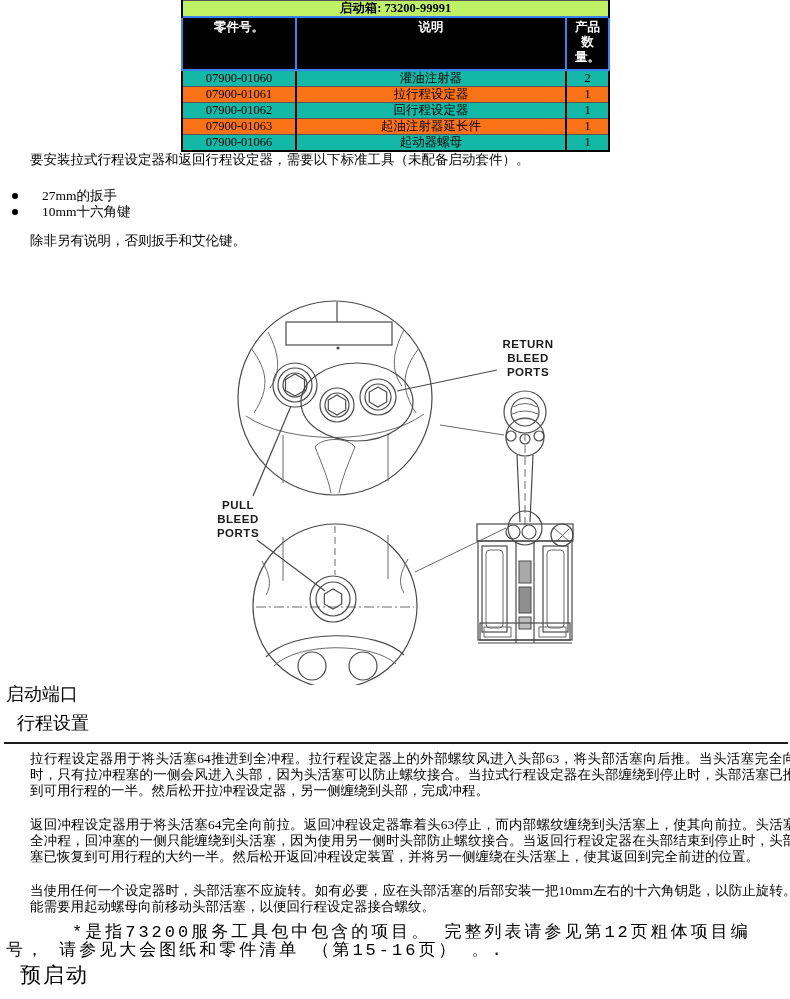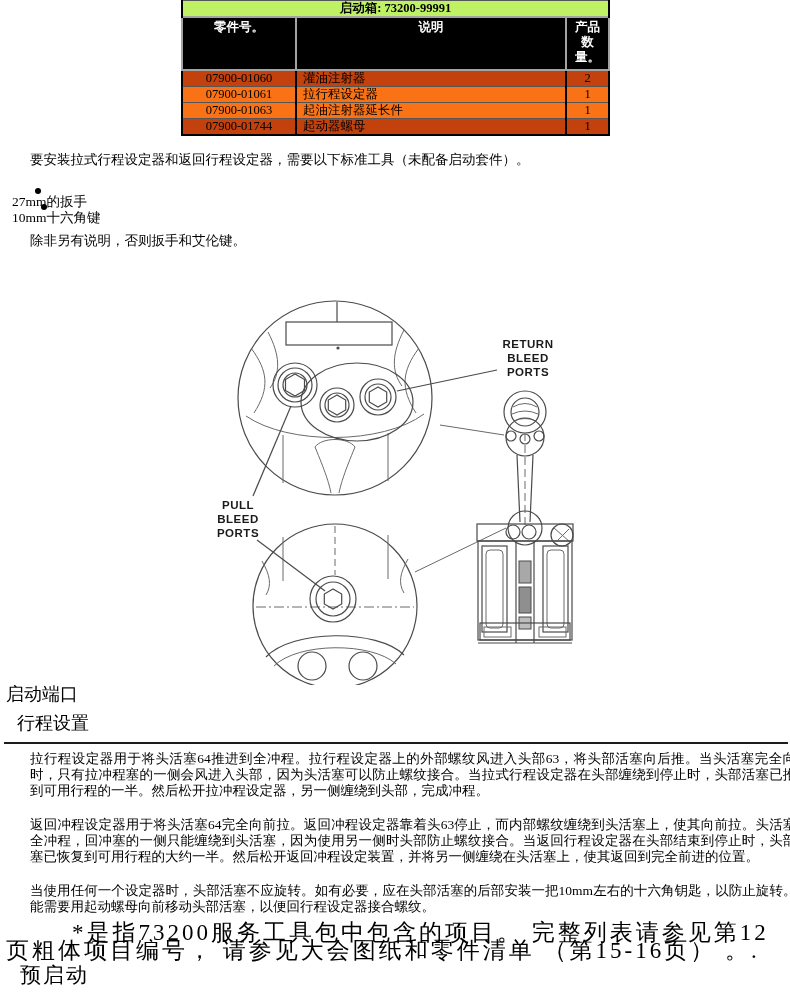--- a/index.html
+++ b/index.html
@@ -13,52 +13,52 @@
     position:absolute; left:181px; top:0; width:427px;
     border-collapse:collapse; table-layout:fixed; font-size:12.5px;
   }
   .parts-table td, .parts-table th { overflow:hidden; }
   .tcaption {
     background:#bef264; text-align:center; font-weight:bold;
     border:2px solid #000; height:15px; line-height:15px; padding:0;
   }
   .thead th {
     background:#000; color:#fff; font-weight:bold; vertical-align:top;
-    border:2px solid #a3a3a3; height:49px; padding:2px 2px 0 2px; text-align:center;
+    border:2px solid #3b82f6; height:49px; padding:2px 2px 0 2px; text-align:center;
     line-height:15px;
   }
   .parts-table td {
     height:15px; line-height:15px; padding:0 6px;
     border-left:2px solid #000; border-right:2px solid #000;
     border-top:1px solid #555; border-bottom:1px solid #555;
   }
   .parts-table tr:last-child td { border-bottom:2px solid #000; }
-  .row-gray td { background:#c2410c; }
+  .row-gray td { background:#14b8a6; }
   .row-white td { background:#f97316; }
   .cell-part { text-align:center; }
-  .cell-desc { text-align:left;margin-left:39px; }
+  .cell-desc { text-align:center;margin-left:39px; }
   .cell-qty  { text-align:center; }
 
   
   .para {
     position:absolute; left:6px; width:780px;
     font-size:13.5px; line-height:16.2px; text-align:justify;margin-left:24px;
   }
-  .bullet-row { position:absolute; left:12px; display:flex; align-items:center;flex-direction:column; }
+  .bullet-row { position:absolute; left:12px; display:flex; align-items:center; }
   .bullet-dot {
     width:6px; height:6px; border-radius:50%; background:#000;
     margin-right:24px; flex:0 0 auto;
   }
   .bullet-text { font-size:13.5px; line-height:15px; }
 
   .h-small { position:absolute; left:6px; font-size:18px; line-height:20px; }
   .rule { position:absolute; left:4px; width:784px; border-top:2px solid #1d1d1d; }
   .footnote {
     position:absolute; left:6px; width:780px;
-    font-size:23px; line-height:17.5px; letter-spacing:3px; text-indent:66px;
+    font-size:17px; line-height:17.5px; letter-spacing:3px; text-indent:66px;font-family:Liberation Mono, monospace;
   }
   .h-big { position:absolute; left:20px; font-size:21px; line-height:30px; letter-spacing:2px; }
 
   
   .diagram { position:absolute; left:0; top:285px; }
   .diagram .ln { stroke:#4a4a4a; fill:none; stroke-width:1.2; }
   .diagram .thin { stroke:#6a6a6a; fill:none; stroke-width:1; }
   .diagram .lbl {
     font-family:"Liberation Sans", sans-serif; font-size:11.5px; font-weight:bold;
     fill:#1a1a1a; letter-spacing:0.5px;
@@ -87,27 +87,32 @@
     <tr class="row-gray">
       <td class="cell-part">07900-01060</td>
       <td class="cell-desc">灌油注射器</td>
       <td class="cell-qty">2</td>
     </tr>
     <tr class="row-white">
       <td class="cell-part">07900-01061</td>
       <td class="cell-desc">拉行程设定器</td>
       <td class="cell-qty">1</td>
     </tr>
+    <tr class="row-gray">
+      <td class="cell-part">07900-01062</td>
+      <td class="cell-desc">回行程设定器</td>
+      <td class="cell-qty">1</td>
+    </tr>
     <tr class="row-white">
       <td class="cell-part">07900-01063</td>
       <td class="cell-desc">起油注射器延长件</td>
       <td class="cell-qty">1</td>
     </tr>
     <tr class="row-gray">
-      <td class="cell-part">07900-01744</td>
+      <td class="cell-part">07900-01066</td>
       <td class="cell-desc">起动器螺母</td>
       <td class="cell-qty">1</td>
     </tr>
   </tbody>
     </table>
 
   <div class="para" style="top:152px;">要安装拉式行程设定器和返回行程设定器，需要以下标准工具（未配备启动套件）。</div>
 
   <div class="bullet-row" style="top:188px;">
     <span class="bullet-dot"></span>

